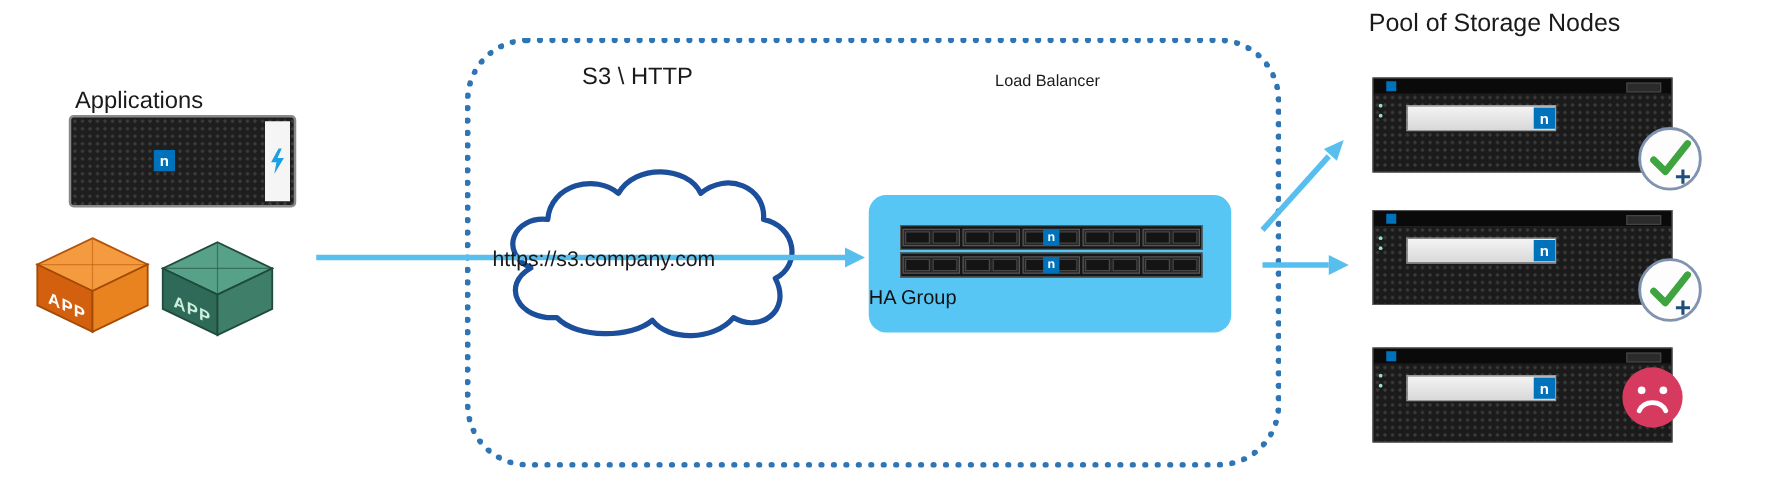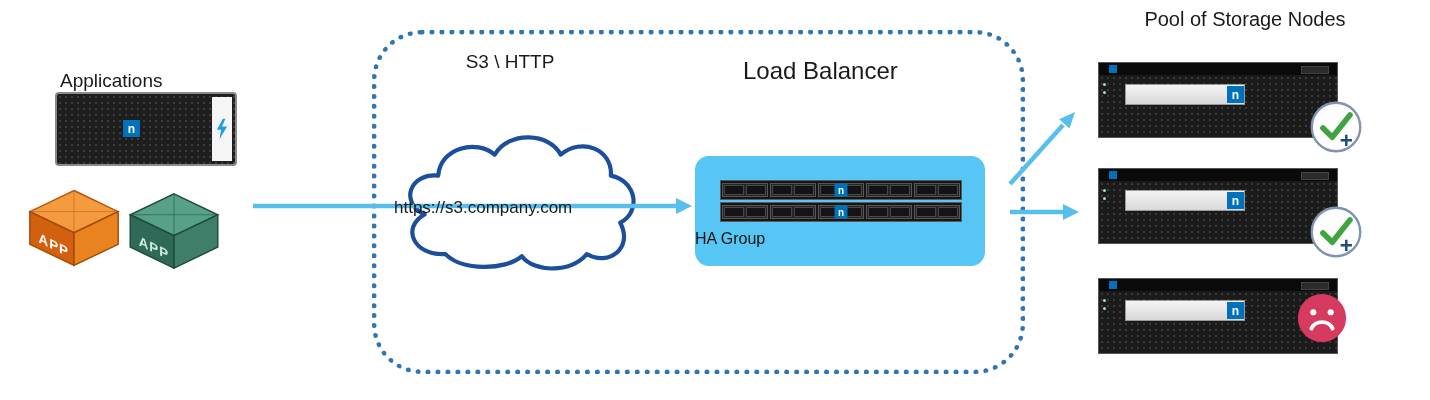--- a/index.html
+++ b/index.html
@@ -5,22 +5,22 @@
   html,body{margin:0;padding:0;background:#fff;}
   .canvas{
     position:relative;width:1430px;height:400px;background:#fff;overflow:hidden;
     font-family:"Liberation Sans",sans-serif;color:#1a1a1a;
   }
   .abs{position:absolute;}
 
   
   .apps-label{left:60px;top:30px;font-size:19px;margin-top:40px;}
   .endpoint-title{left:400px;top:50px;width:220px;text-align:center;font-size:19px;line-height:1.3;}
-  .lb-title{left:743px;top:57px;width:190px;font-size:24px;}
-  .pool-title{left:1095px;top:8px;width:300px;text-align:center;font-size:20px;}
+  .lb-title{left:743px;top:57px;width:190px;text-align:center;font-size:13px;}
+  .pool-title{left:1095px;top:8px;width:300px;text-align:left;font-size:20px;}
   .cloud-url{left:394px;top:198px;width:262px;text-align:left;font-size:17px;z-index:6;}
 
   
   .dotted-box{
     left:372px;top:30px;width:643px;height:334px;
     border:5px dotted #2E75B6;border-radius:50px;z-index:1;
   }
 
   
   .cloud{left:388px;top:118px;z-index:3;}

